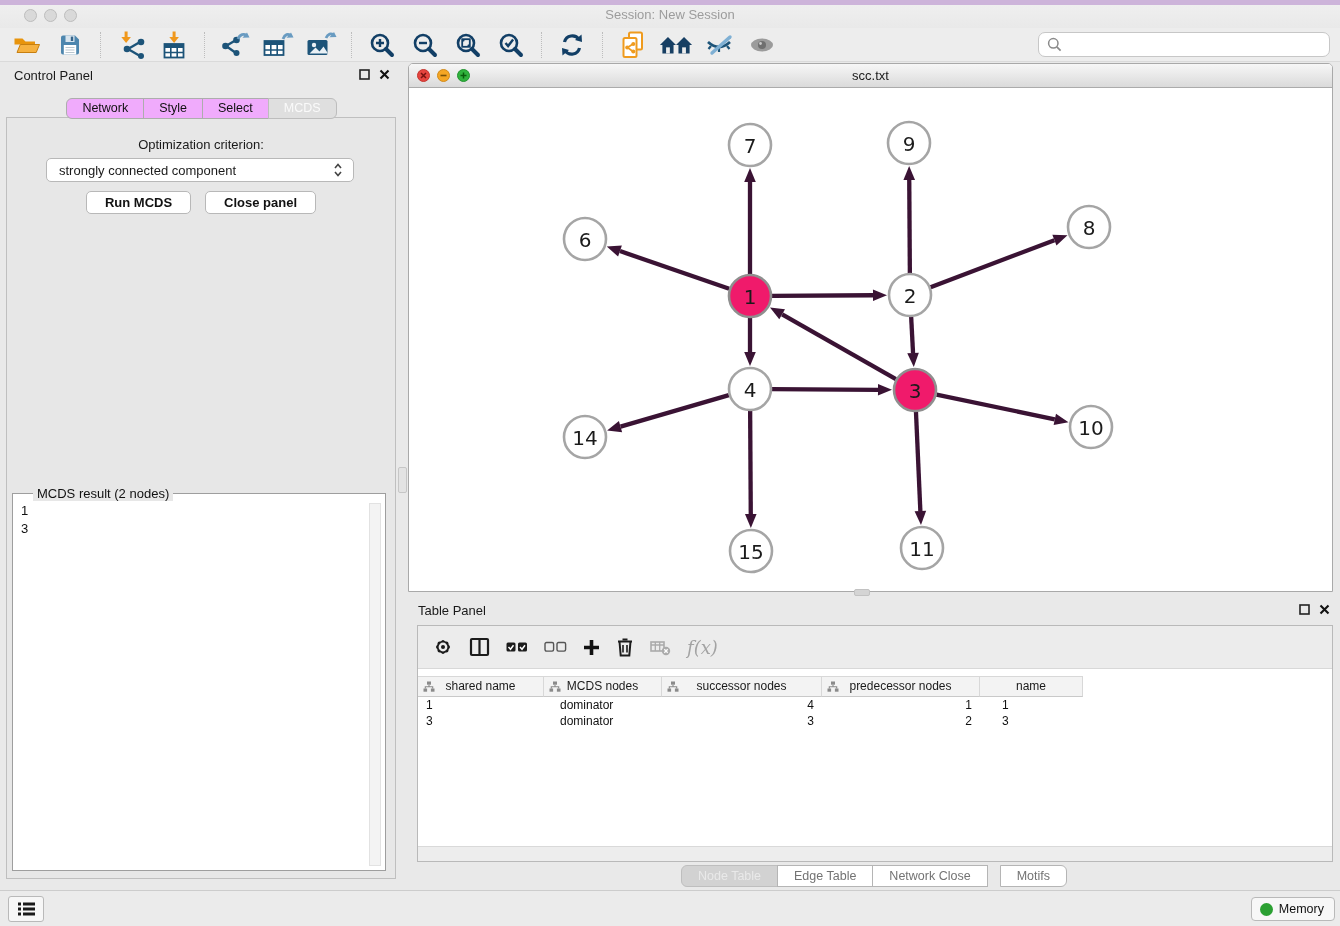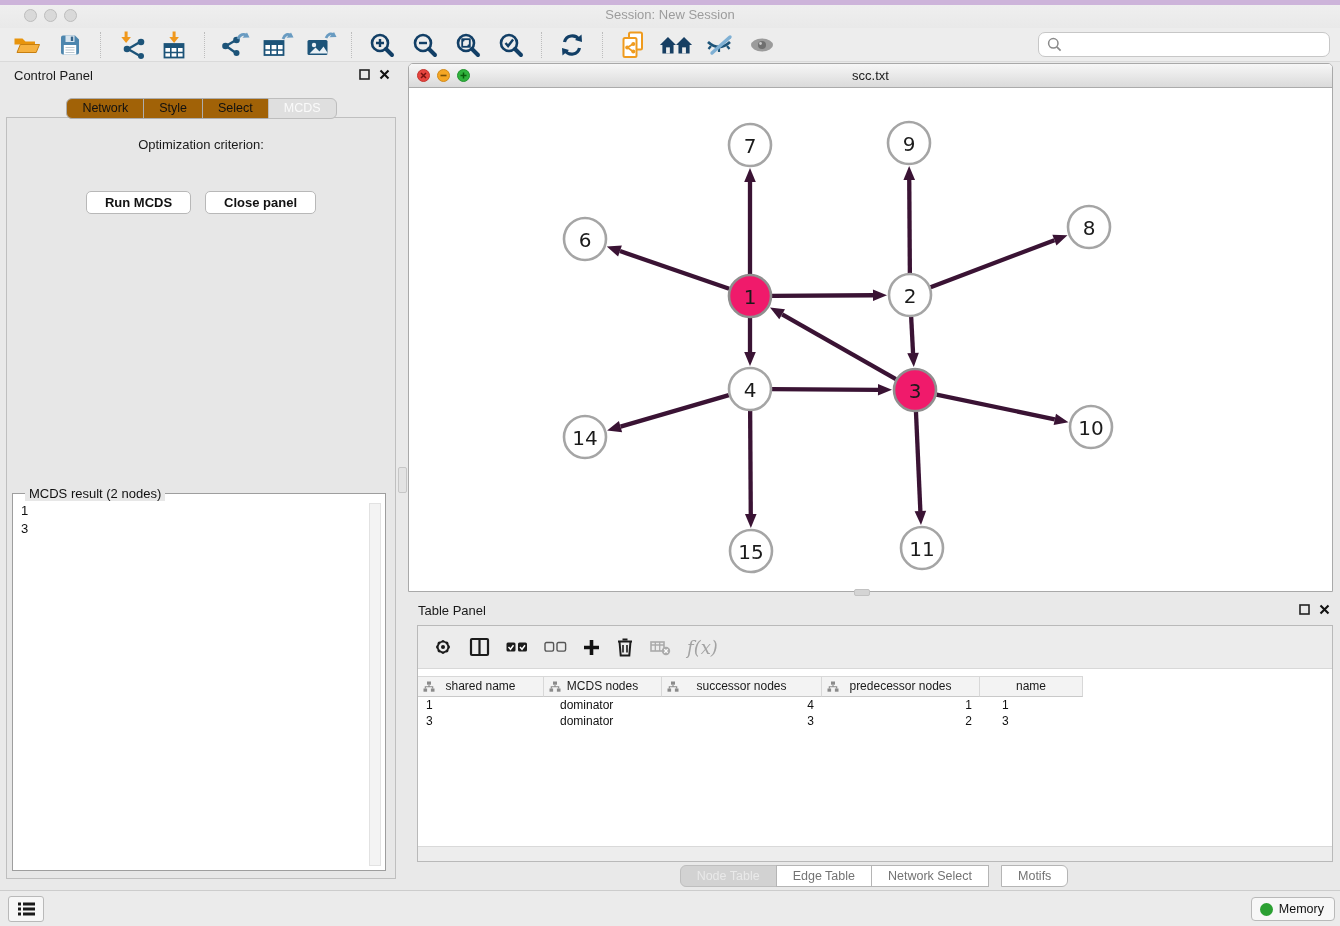--- a/index.html
+++ b/index.html
@@ -24,37 +24,37 @@
 
   
   .workspace { position:absolute; left:0; top:62px; width:1340px; height:828px; background:#E9E9E9; }
 
   
   .control-panel { position:absolute; left:0; top:0; width:403px; height:828px; }
   .panel-head { position:relative; height:26px; }
   .panel-head .ph-title { position:absolute; left:14px; top:6px; font-size:13px; color:#1a1a1a; }
   .ph-icons { position:absolute; right:13px; top:7px; display:flex; gap:9px; align-items:center; }
   .cp-tabs { position:absolute; left:0; top:36px; width:100%; display:flex; justify-content:center; z-index:3; }
-  .tab { background:#a16207; border:1px solid #ADADAD; margin-left:-1px; padding:0 15px; line-height:19px;
+  .tab { background:#f0abfc; border:1px solid #ADADAD; margin-left:-1px; padding:0 15px; line-height:19px;
     font-size:12.5px; color:#111; }
   .tab:first-child { border-radius:6px 0 0 6px; margin-left:0; }
   .tab:last-child { border-radius:0 6px 6px 0; }
   .tab.selected { background:#DFDFDF; color:#FAFAFA; border-color:#BDBDBD; }
   .cp-body { position:absolute; left:6px; top:55px; width:390px; height:762px; background:#E7E7E7;
     border:1px solid #BFBFBF; }
   .opt-label { position:absolute; left:0; right:0; top:19px; text-align:center; font-size:13px; }
   .cp-select { position:absolute; left:39px; top:40px; width:308px; height:24px; background:#fff;
     border:1px solid #B8B8B8; border-radius:5px; display:flex; align-items:center; padding:0 10px 0 12px; }
   .cp-select .sel-text { flex:1; font-size:13px; }
   .btn-row { position:absolute; left:0; right:0; top:73px; display:flex; justify-content:center; gap:14px; }
   .pbtn { background:#fff; border:1px solid #B8B8B8; border-radius:5px; height:23px; padding:0 18px;
     font-size:13px; font-family:"Liberation Sans",sans-serif; color:#111;font-weight:bold; }
   fieldset.result-box { position:absolute; left:5px; right:9px; top:368px; bottom:7px; background:#fff;
     border:1px solid #9E9E9E; }
-  fieldset.result-box legend { margin-left:12px; padding:0 4px; font-size:13px; color:#111; background:#E7E7E7; }
+  fieldset.result-box legend { margin-left:20px; padding:0 4px; font-size:13px; color:#111; background:#E7E7E7; }
   .result-lines { padding:1px 0 0 8px; font-size:13px; line-height:17.5px; color:#111; }
   .vscroll-track { position:absolute; top:2px; right:4px; bottom:4px; width:12px; background:#F3F3F3; border:1px solid #E2E2E2; }
 
   
   .vsplit-handle { position:absolute; left:398px; top:405px; width:9px; height:26px; background:#E3E3E3;
     border:1px solid #C6C6C6; border-radius:2px; }
   .hsplit-handle { position:absolute; left:854px; top:527px; width:16px; height:7px; background:#D4D4D4;
     border:1px solid #C2C2C2; border-radius:2px; }
 
   
@@ -293,20 +293,27 @@
       </span>
     </div>
     <div class="cp-tabs">
       <div class="tab">Network</div>
       <div class="tab">Style</div>
       <div class="tab">Select</div>
       <div class="tab selected">MCDS</div>
     </div>
     <div class="cp-body">
       <div class="opt-label">Optimization criterion:</div>
+      <div class="cp-select">
+        <span class="sel-text">strongly connected component</span>
+        <svg width="10" height="16" viewBox="0 0 10 16">
+          <path d="M2 6 L5 2.5 L8 6" stroke="#444" stroke-width="1.6" fill="none"></path>
+          <path d="M2 10 L5 13.5 L8 10" stroke="#444" stroke-width="1.6" fill="none"></path>
+        </svg>
+      </div>
       <div class="btn-row">
         <button class="pbtn">Run MCDS</button>
         <button class="pbtn">Close panel</button>
       </div>
       <fieldset class="result-box">
         <legend>MCDS result (2 nodes)</legend>
         <div class="result-lines">
           <div>1</div>
           <div>3</div>
         </div>
@@ -555,21 +562,21 @@
         <div class="td c4">2</div>
         <div class="td c5">3</div>
         <div class="td"></div>
       </div>
       <div class="tb-filler"></div>
       <div class="tb-hscroll"></div>
     </div>
     <div class="table-tabs">
       <div class="ttab selected">Node Table</div>
       <div class="ttab">Edge Table</div>
-      <div class="ttab">Network Select</div>
+      <div class="ttab">Network Close</div>
       <div class="ttab">Motifs</div>
     </div>
   </section>
 </div>
 
 <div class="statusbar">
   <button class="list-btn">
     <svg width="17" height="14" viewBox="0 0 17 14">
       <g fill="#1a1a1a">
         <rect x="0" y="0.5" width="3" height="3"></rect>

